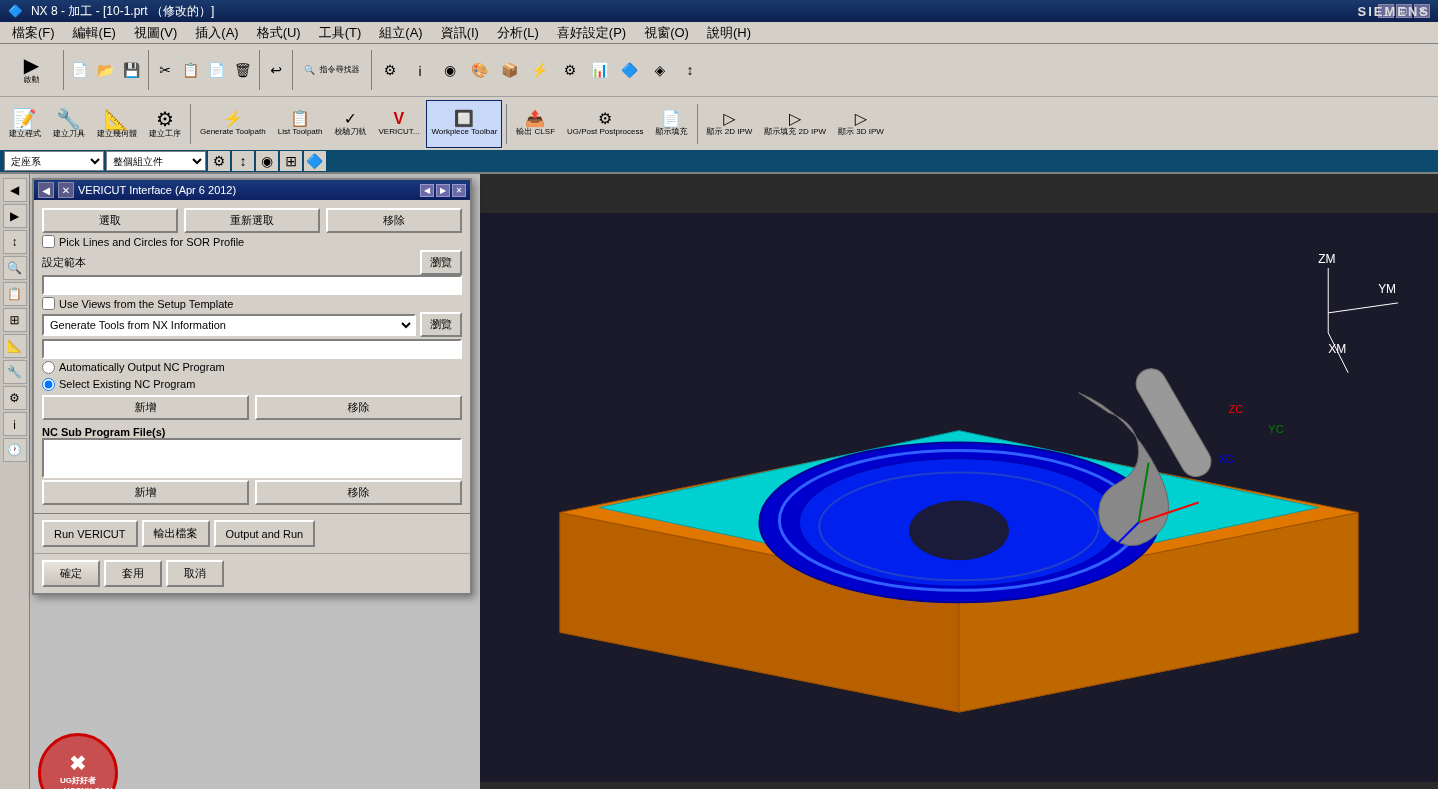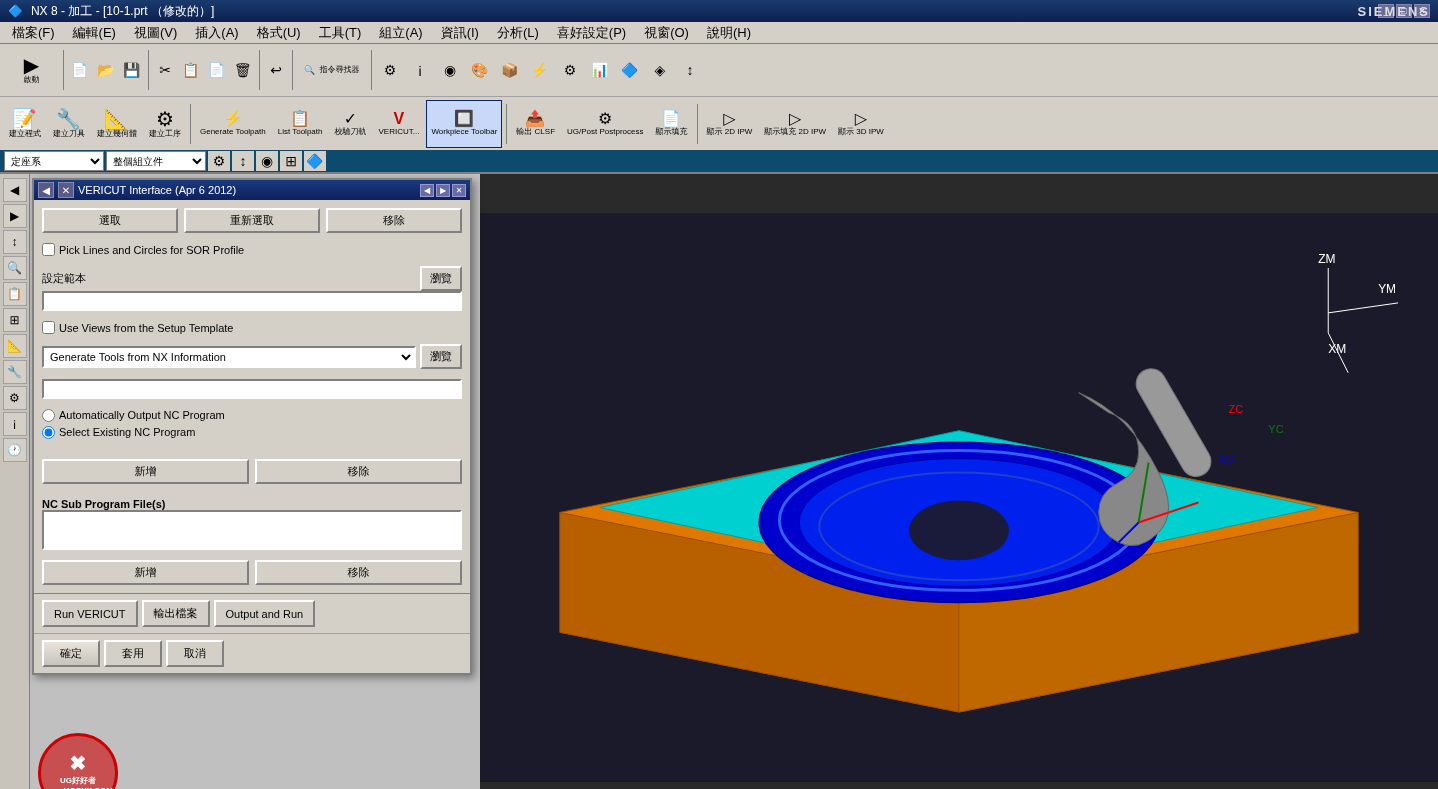--- a/index.html
+++ b/index.html
@@ -166,21 +166,21 @@
       border: 1px solid #808080;
       width: 16px; height: 16px;
       cursor: pointer;
       font-size: 10px;
       display: flex; align-items: center; justify-content: center;
     }
     .dialog-content {
       padding: 8px;
       display: flex;
       flex-direction: column;
-      gap: 10px;
+      gap: 2px;
       max-height: 520px;
       overflow-y: auto;
     }
 
     .btn-row { display: flex; gap: 6px; }
     .dlg-btn {
       background: #d4d0c8;
       border: 2px solid;
       border-color: #ffffff #808080 #808080 #ffffff;
       padding: 3px 8px;

